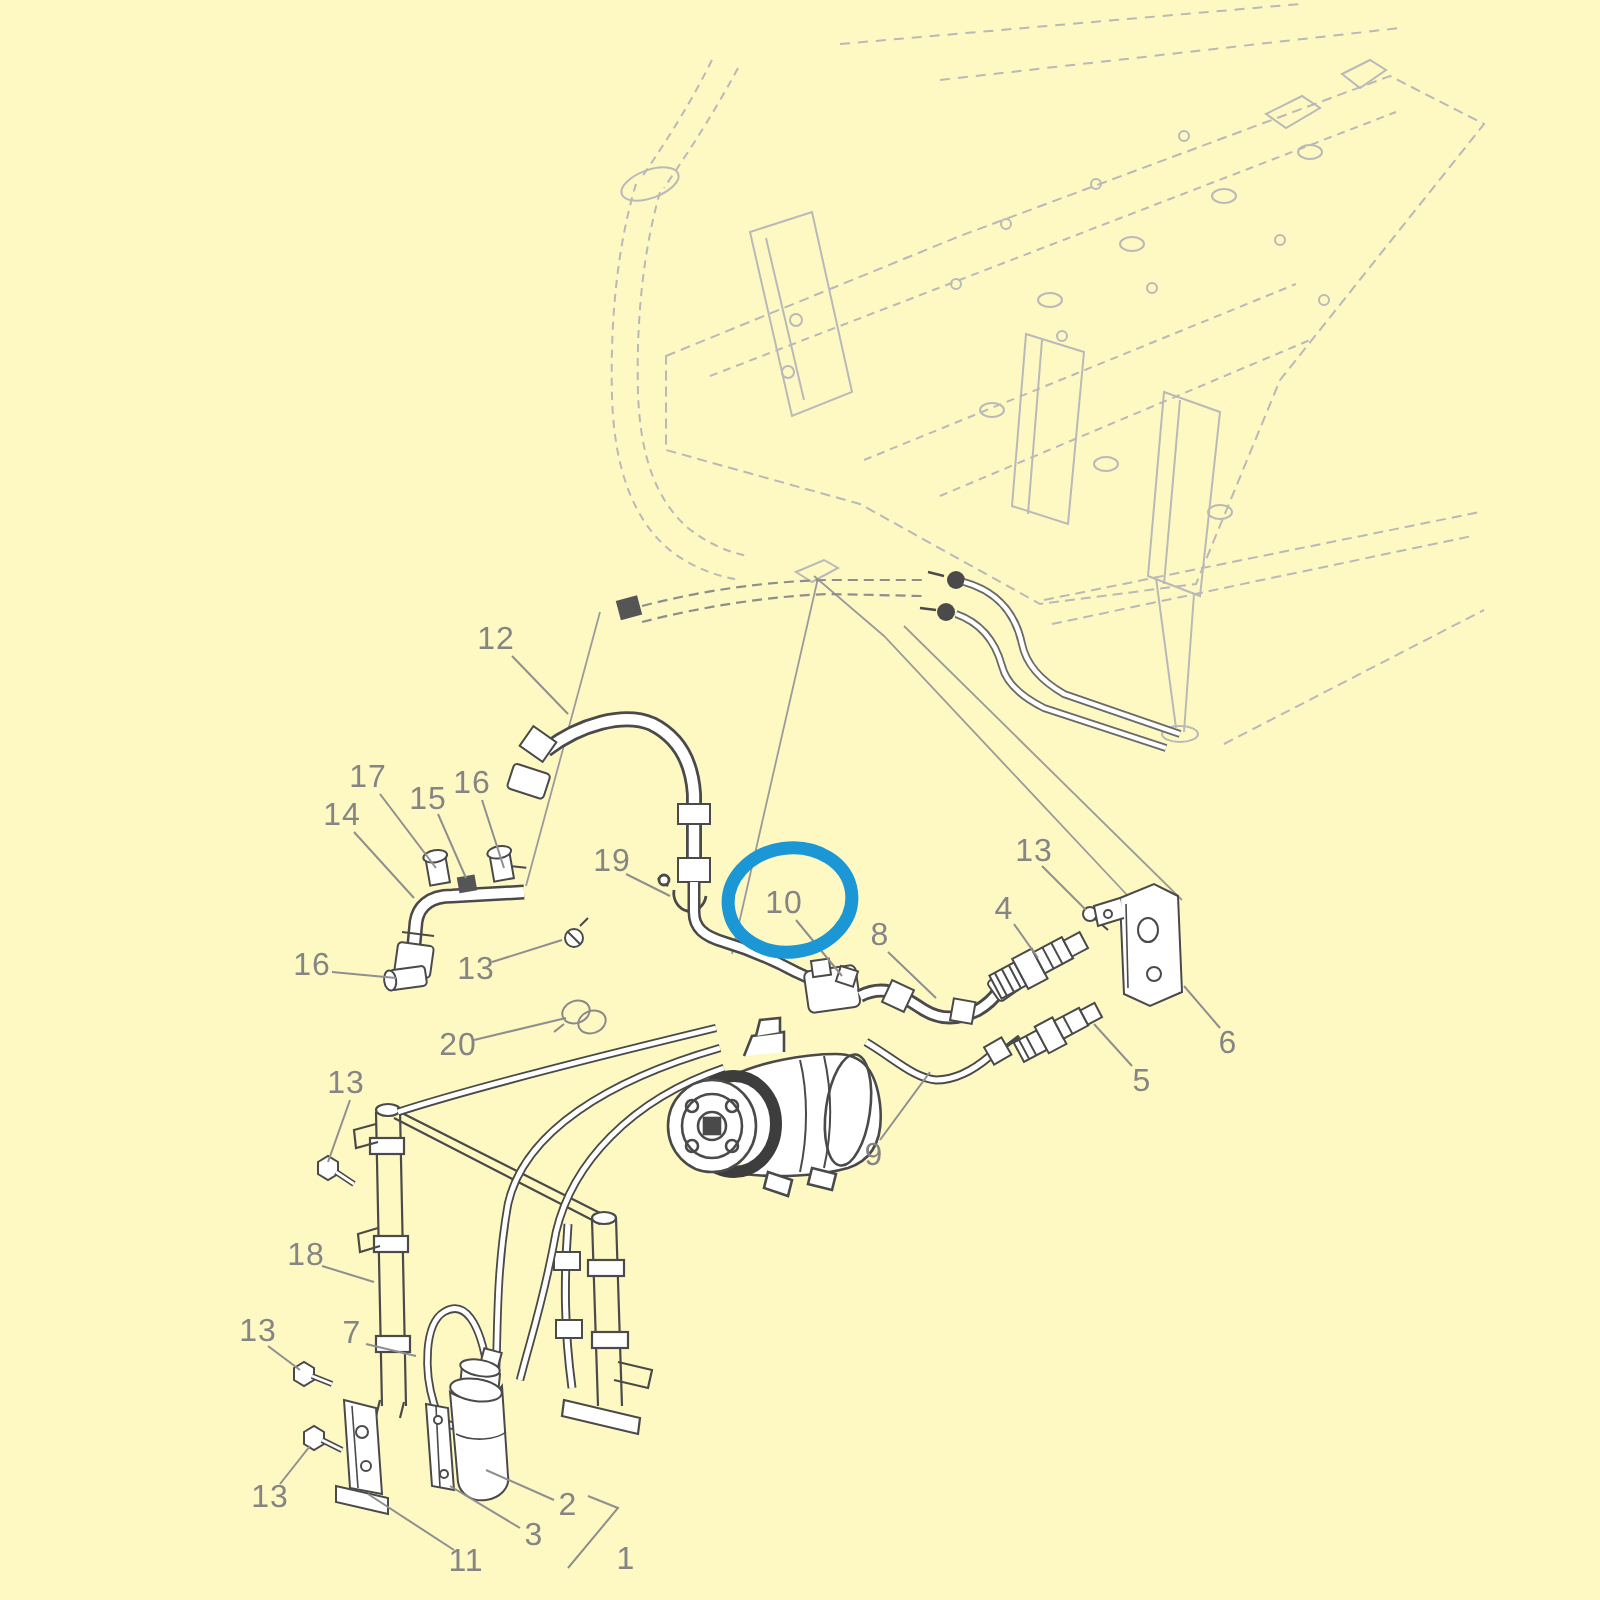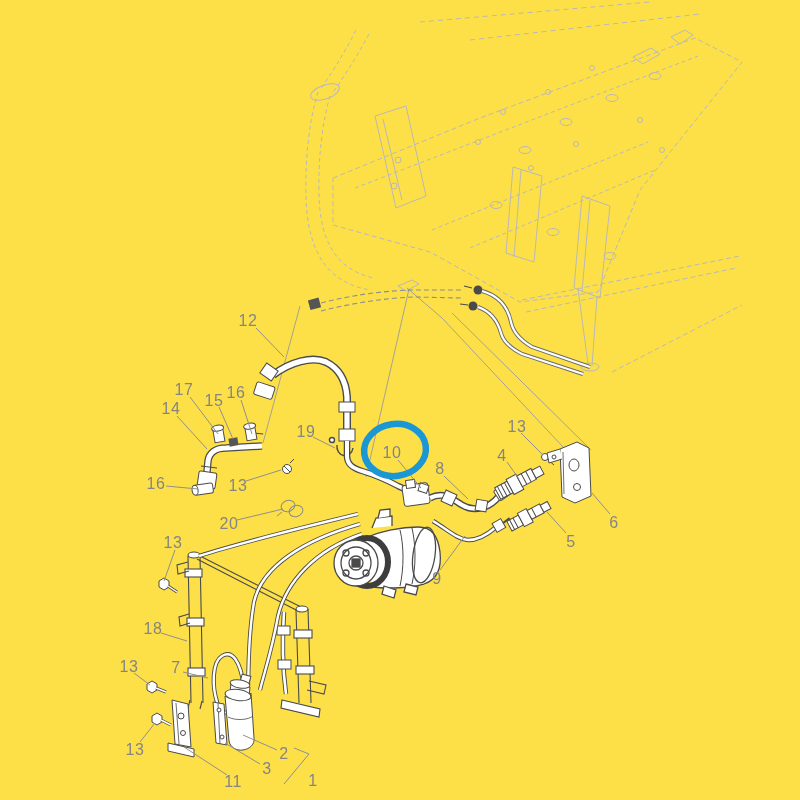--- a/index.html
+++ b/index.html
@@ -1,17 +1,17 @@
 <!DOCTYPE html>
 <html><head>
 <meta charset="utf-8">
 <style>
   html,body{margin:0;padding:0;background:#ffffff;}
   body{width:800px;height:800px;overflow:hidden;font-family:"Liberation Sans",sans-serif;}
-  #stage{position:relative;width:800px;height:800px;background:#fde047;}
+  #stage{position:relative;width:800px;height:800px;background:#fef9c3;}
   svg{display:block;}
   text.callout{font-family:"Liberation Sans",sans-serif;letter-spacing:0.5px;}
 </style>
 </head>
 <body>
 
 <div id="stage">
 <svg id="diagram-svg" width="800" height="800" viewBox="0 0 800 800" xmlns="http://www.w3.org/2000/svg">
   <title>Air conditioning compressor, hoses and receiver drier assembly mounted under tractor chassis frame</title>
 

